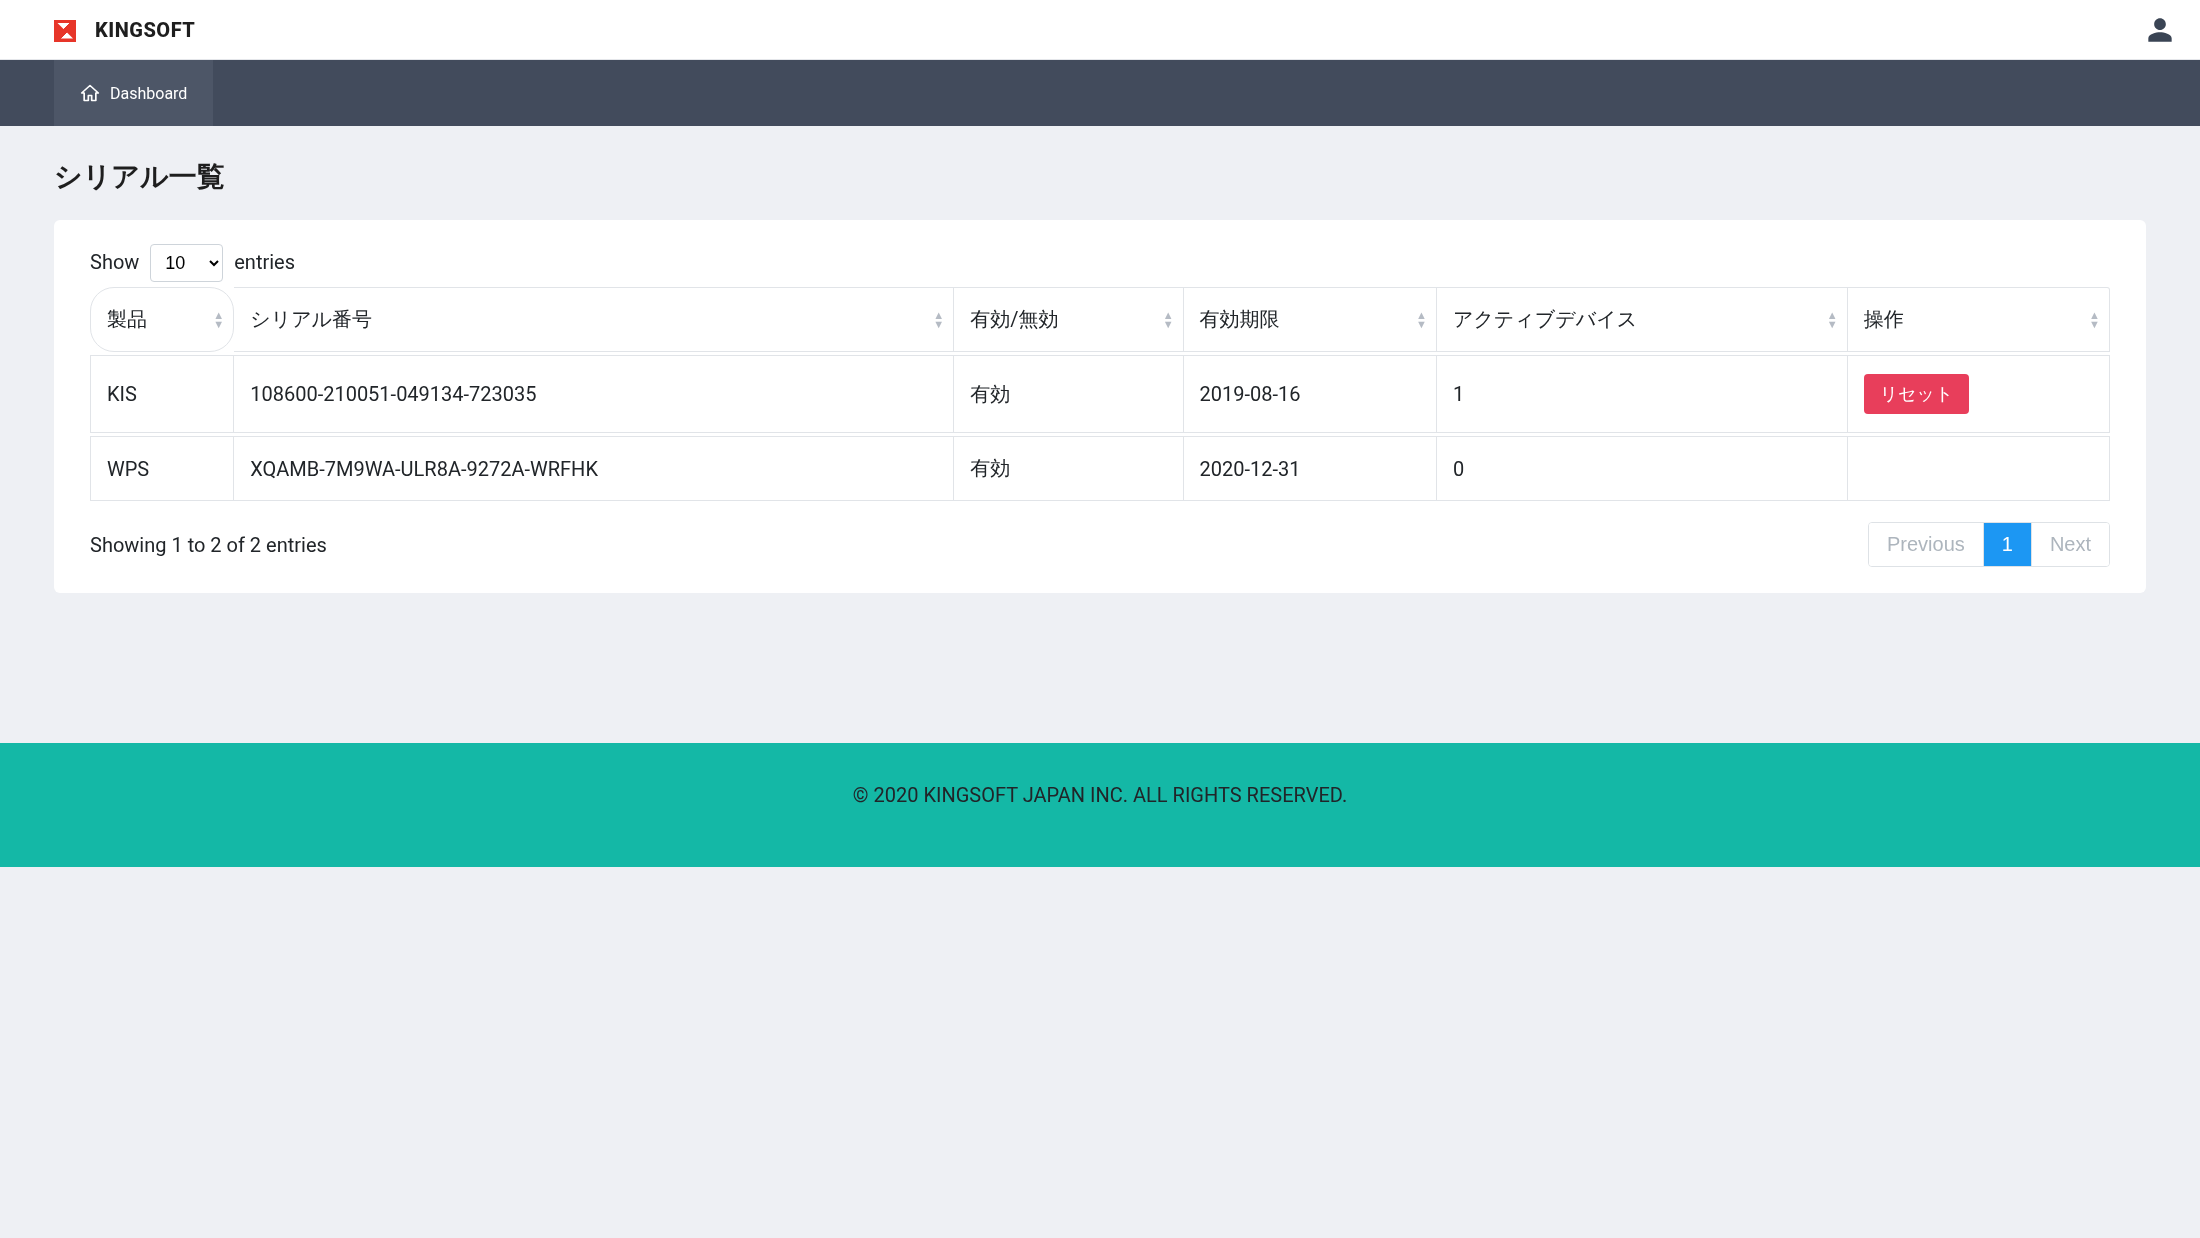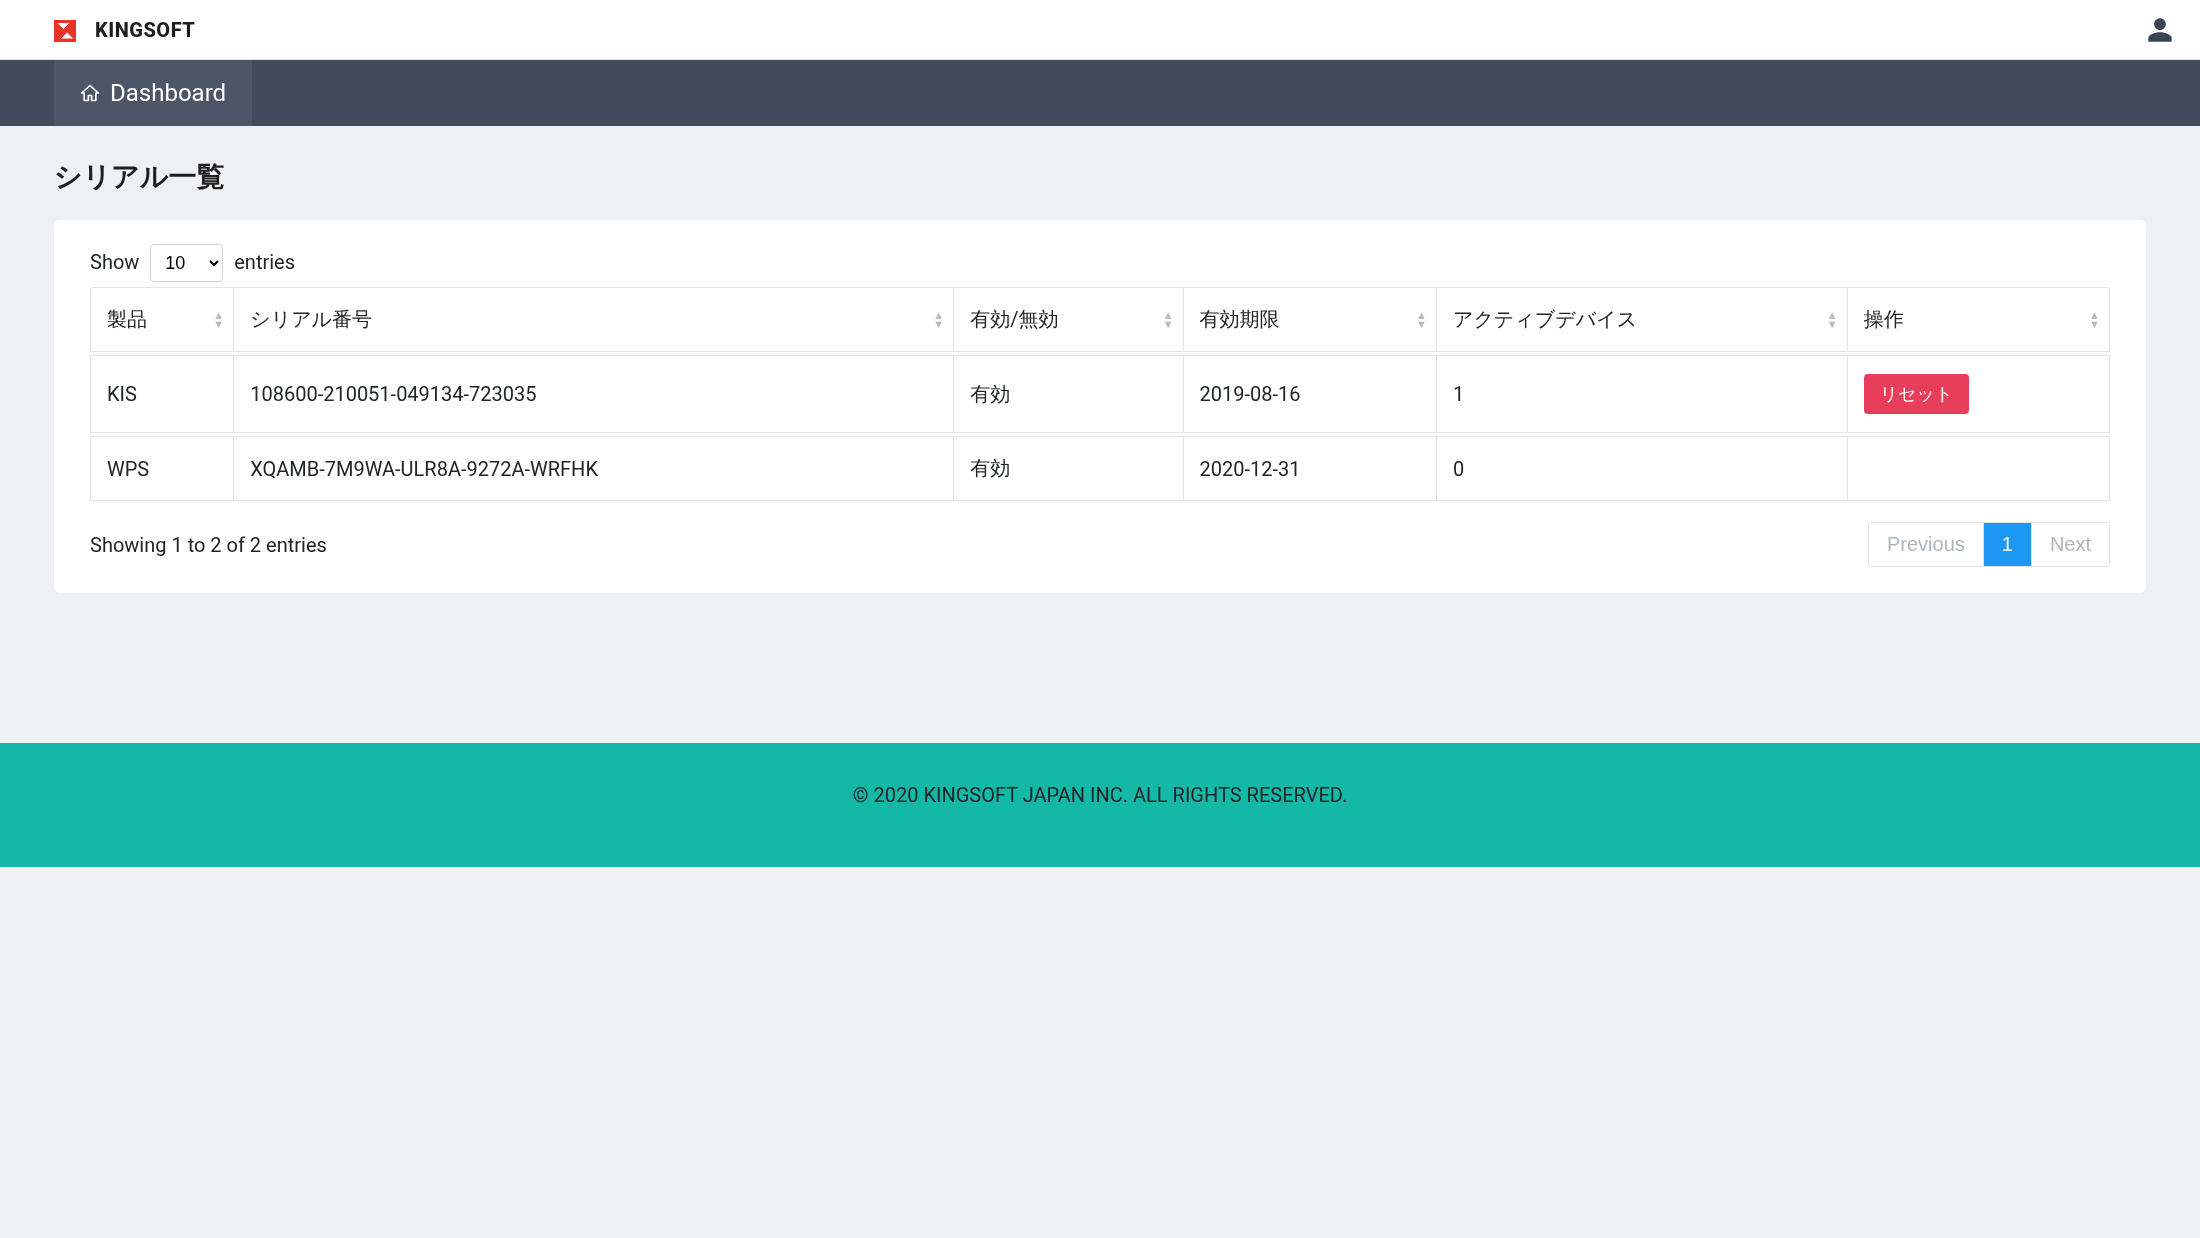--- a/index.html
+++ b/index.html
@@ -47,21 +47,21 @@
     height: 66px;
     display: flex;
     align-items: stretch;
     padding-left: 54px;
   }
   .nav-item {
     display: flex; align-items: center; gap: 10px;
     padding: 0 26px;
     background: #4d5667;
     color: #ffffff;
-    font-size: 24px;
+    font-size: 16px;
     cursor: pointer;
   }
   .nav-item svg { fill: #ffffff; }
   .page-wrap { padding: 20px 54px 40px; }
   .page-title {
     font-size: 28px; font-weight: 700; margin: 12px 0 24px; color: #1e1e1e;
   }
   .card {
     background: #fff;
     border-radius: 6px;
@@ -93,21 +93,21 @@
     background: #fff;
     border: 1px solid #e1e4e8;
   }
   table.serials th {
     font-weight: 400;
     color: #212529;
     position: relative;
     cursor: pointer;
     user-select: none;
   }
-  table.serials th:first-child { border-top-left-radius: 3px; }
+  table.serials th:first-child { border-top-left-radius: 3px; border-radius: 24px; }
   table.serials th:last-child  { border-top-right-radius: 3px; }
   table.serials th + th, table.serials td + td { border-left: none; }
   .sort-icons {
     position: absolute; right: 10px; top: 50%; transform: translateY(-50%);
     font-size: 11px; line-height: 8px; color: #b5bbc4; letter-spacing: -1px;
     display:flex; flex-direction:column; gap:1px;
   }
   .btn-danger {
     background: #e83e5b; color: #fff; border: none;
     padding: 8px 16px; font-size: 18px; border-radius: 4px; cursor: pointer;

